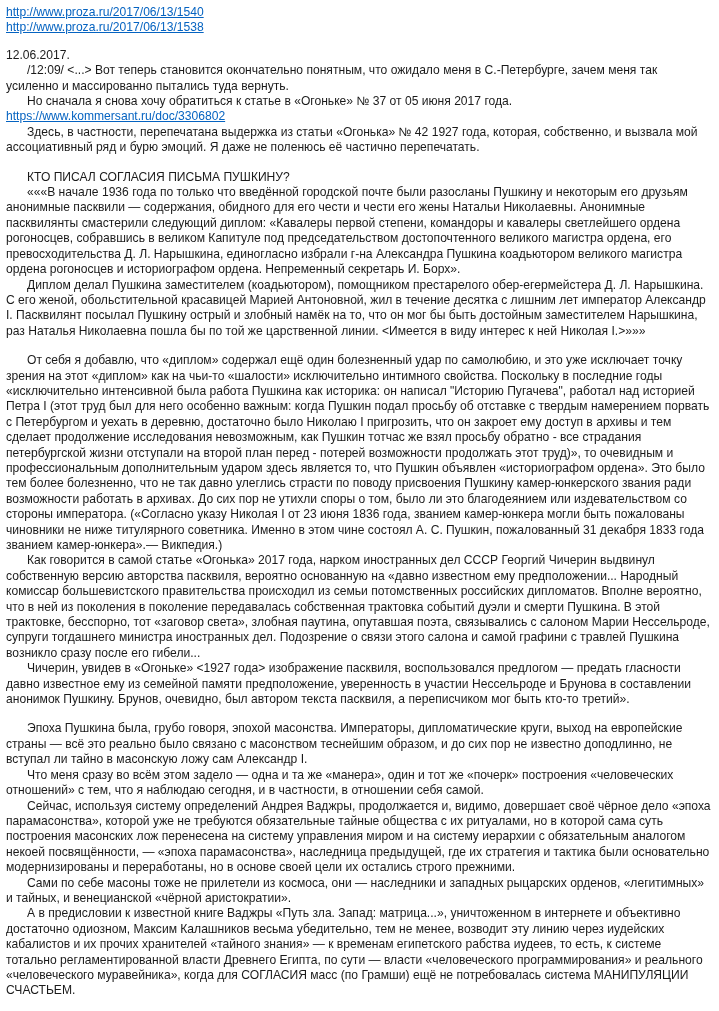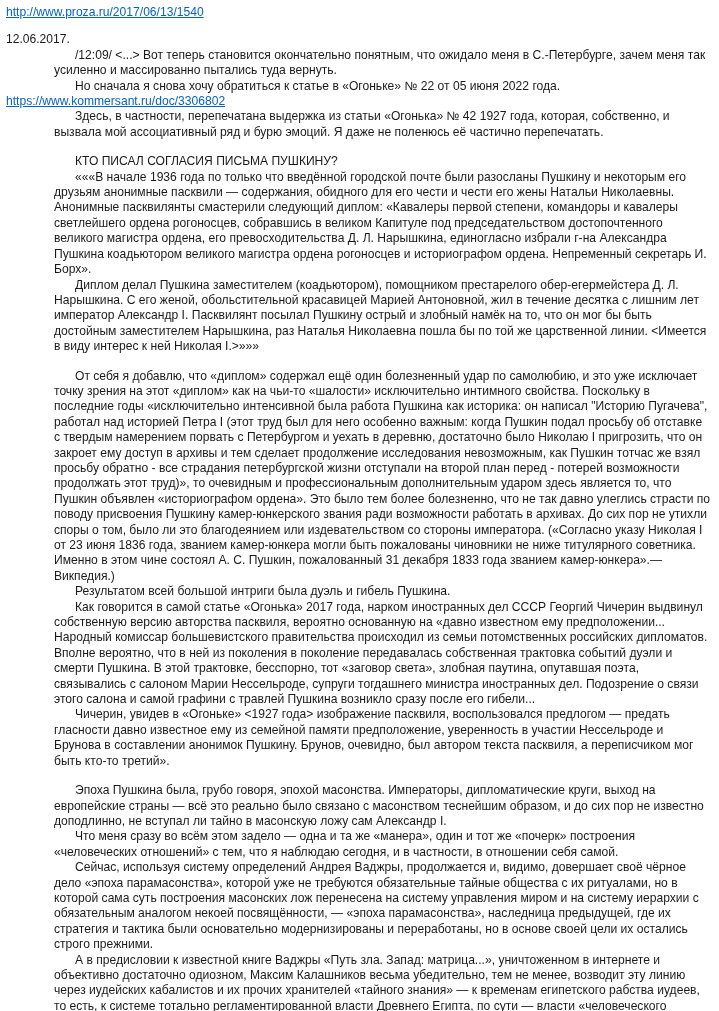--- a/index.html
+++ b/index.html
@@ -23,61 +23,62 @@
   }
   .para, .linkline, .dateline, .heading {
     margin: 0;
     font-size: 12.1px;
     line-height: 15.4px;
     font-weight: 400;
     letter-spacing: 0;
     word-spacing: 0;
     text-align: left;
   }
-  .indent { text-indent: 21px; margin-left: 48px; }
+  .indent { text-indent: 21px; }
   .linkline a {
     color: #0563c1;
     text-decoration: underline;
     cursor: pointer;
   }
   .spacer { height: 14px; }
   .spacer-top { height: 12px; }
 </style>
 </head>
 <body>
 
 <div class="page">
 
   <div class="linkline"><a href="#">http://www.proza.ru/2017/06/13/1540</a></div>
+  <div class="linkline"><a href="#">http://www.proza.ru/2017/06/13/1538</a></div>
 
   <div class="spacer-top"></div>
 
   <p class="dateline">12.06.2017.</p>
 
   <p class="para indent">/12:09/ &lt;...&gt; Вот теперь становится окончательно понятным, что ожидало меня в С.-Петербурге, зачем меня так усиленно и массированно пытались туда вернуть.</p>
-  <p class="para indent">Но сначала я снова хочу обратиться к статье в «Огоньке» № 22 от 05 июня 2022 года.</p>
+  <p class="para indent">Но сначала я снова хочу обратиться к статье в «Огоньке» № 37 от 05 июня 2017 года.</p>
 
   <div class="linkline"><a href="#">https://www.kommersant.ru/doc/3306802</a></div>
 
   <p class="para indent">Здесь, в частности, перепечатана выдержка из статьи «Огонька» № 42 1927 года, которая, собственно, и вызвала мой ассоциативный ряд и бурю эмоций. Я даже не поленюсь её частично перепечатать.</p>
 
   <div class="spacer"></div>
 
   <p class="heading indent">КТО ПИСАЛ СОГЛАСИЯ ПИСЬМА ПУШКИНУ?</p>
 
   <p class="para indent">«««В начале 1936 года по только что введённой городской почте были разосланы Пушкину и некоторым его друзьям анонимные пасквили — содержания, обидного для его чести и чести его жены Натальи Николаевны. Анонимные пасквилянты смастерили следующий диплом: «Кавалеры первой степени, командоры и кавалеры светлейшего ордена рогоносцев, собравшись в великом Капитуле под председательством достопочтенного великого магистра ордена, его превосходительства Д. Л. Нарышкина, единогласно избрали г-на Александра Пушкина коадьютором великого магистра ордена рогоносцев и историографом ордена. Непременный секретарь И. Борх».</p>
   <p class="para indent">Диплом делал Пушкина заместителем (коадьютором), помощником престарелого обер-егермейстера Д. Л. Нарышкина. С его женой, обольстительной красавицей Марией Антоновной, жил в течение десятка с лишним лет император Александр I. Пасквилянт посылал Пушкину острый и злобный намёк на то, что он мог бы быть достойным заместителем Нарышкина, раз Наталья Николаевна пошла бы по той же царственной линии. &lt;Имеется в виду интерес к ней Николая I.&gt;»»»</p>
 
   <div class="spacer"></div>
 
   <p class="para indent">От себя я добавлю, что «диплом» содержал ещё один болезненный удар по самолюбию, и это уже исключает точку зрения на этот «диплом» как на чьи-то «шалости» исключительно интимного свойства. Поскольку в последние годы «исключительно интенсивной была работа Пушкина как историка: он написал "Историю Пугачева", работал над историей Петра I (этот труд был для него особенно важным: когда Пушкин подал просьбу об отставке с твердым намерением порвать с Петербургом и уехать в деревню, достаточно было Николаю I пригрозить, что он закроет ему доступ в архивы и тем сделает продолжение исследования невозможным, как Пушкин тотчас же взял просьбу обратно - все страдания петербургской жизни отступали на второй план перед - потерей возможности продолжать этот труд)», то очевидным и профессиональным дополнительным ударом здесь является то, что Пушкин объявлен «историографом ордена». Это было тем более болезненно, что не так давно улеглись страсти по поводу присвоения Пушкину камер-юнкерского звания ради возможности работать в архивах. До сих пор не утихли споры о том, было ли это благодеянием или издевательством со стороны императора. («Согласно указу Николая I от 23 июня 1836 года, званием камер-юнкера могли быть пожалованы чиновники не ниже титулярного советника. Именно в этом чине состоял А. С. Пушкин, пожалованный 31 декабря 1833 года званием камер-юнкера».— Викпедия.)</p>
-  <p class="para indent">Результатом всей большой интриги была дуэль и гибель Пушкина.</p>
   <p class="para indent">Как говорится в самой статье «Огонька» 2017 года, нарком иностранных дел СССР Георгий Чичерин выдвинул собственную версию авторства пасквиля, вероятно основанную на «давно известном ему предположении... Народный комиссар большевистского правительства происходил из семьи потомственных российских дипломатов. Вполне вероятно, что в ней из поколения в поколение передавалась собственная трактовка событий дуэли и смерти Пушкина. В этой трактовке, бесспорно, тот «заговор света», злобная паутина, опутавшая поэта, связывались с салоном Марии Нессельроде, супруги тогдашнего министра иностранных дел. Подозрение о связи этого салона и самой графини с травлей Пушкина возникло сразу после его гибели...</p>
   <p class="para indent">Чичерин, увидев в «Огоньке» &lt;1927 года&gt; изображение пасквиля, воспользовался предлогом — предать гласности давно известное ему из семейной памяти предположение, уверенность в участии Нессельроде и Брунова в составлении анонимок Пушкину. Брунов, очевидно, был автором текста пасквиля, а переписчиком мог быть кто-то третий».</p>
 
   <div class="spacer"></div>
 
   <p class="para indent">Эпоха Пушкина была, грубо говоря, эпохой масонства. Императоры, дипломатические круги, выход на европейские страны — всё это реально было связано с масонством теснейшим образом, и до сих пор не известно доподлинно, не вступал ли тайно в масонскую ложу сам Александр I.</p>
   <p class="para indent">Что меня сразу во всём этом задело — одна и та же «манера», один и тот же «почерк» построения «человеческих отношений» с тем, что я наблюдаю сегодня, и в частности, в отношении себя самой.</p>
   <p class="para indent">Сейчас, используя систему определений Андрея Ваджры, продолжается и, видимо, довершает своё чёрное дело «эпоха парамасонства», которой уже не требуются обязательные тайные общества с их ритуалами, но в которой сама суть построения масонских лож перенесена на систему управления миром и на систему иерархии с обязательным аналогом некоей посвящённости, — «эпоха парамасонства», наследница предыдущей, где их стратегия и тактика были основательно модернизированы и переработаны, но в основе своей цели их остались строго прежними.</p>
+  <p class="para indent">Сами по себе масоны тоже не прилетели из космоса, они — наследники и западных рыцарских орденов, «легитимных» и тайных, и венецианской «чёрной аристократии».</p>
   <p class="para indent">А в предисловии к известной книге Ваджры «Путь зла. Запад: матрица...», уничтоженном в интернете и объективно достаточно одиозном, Максим Калашников весьма убедительно, тем не менее, возводит эту линию через иудейских кабалистов и их прочих хранителей «тайного знания» — к временам египетского рабства иудеев, то есть, к системе тотально регламентированной власти Древнего Египта, по сути — власти «человеческого программирования» и реального «человеческого муравейника», когда для СОГЛАСИЯ масс (по Грамши) ещё не потребовалась система МАНИПУЛЯЦИИ СЧАСТЬЕМ.</p>
 
 </div>
 
 </body></html>

